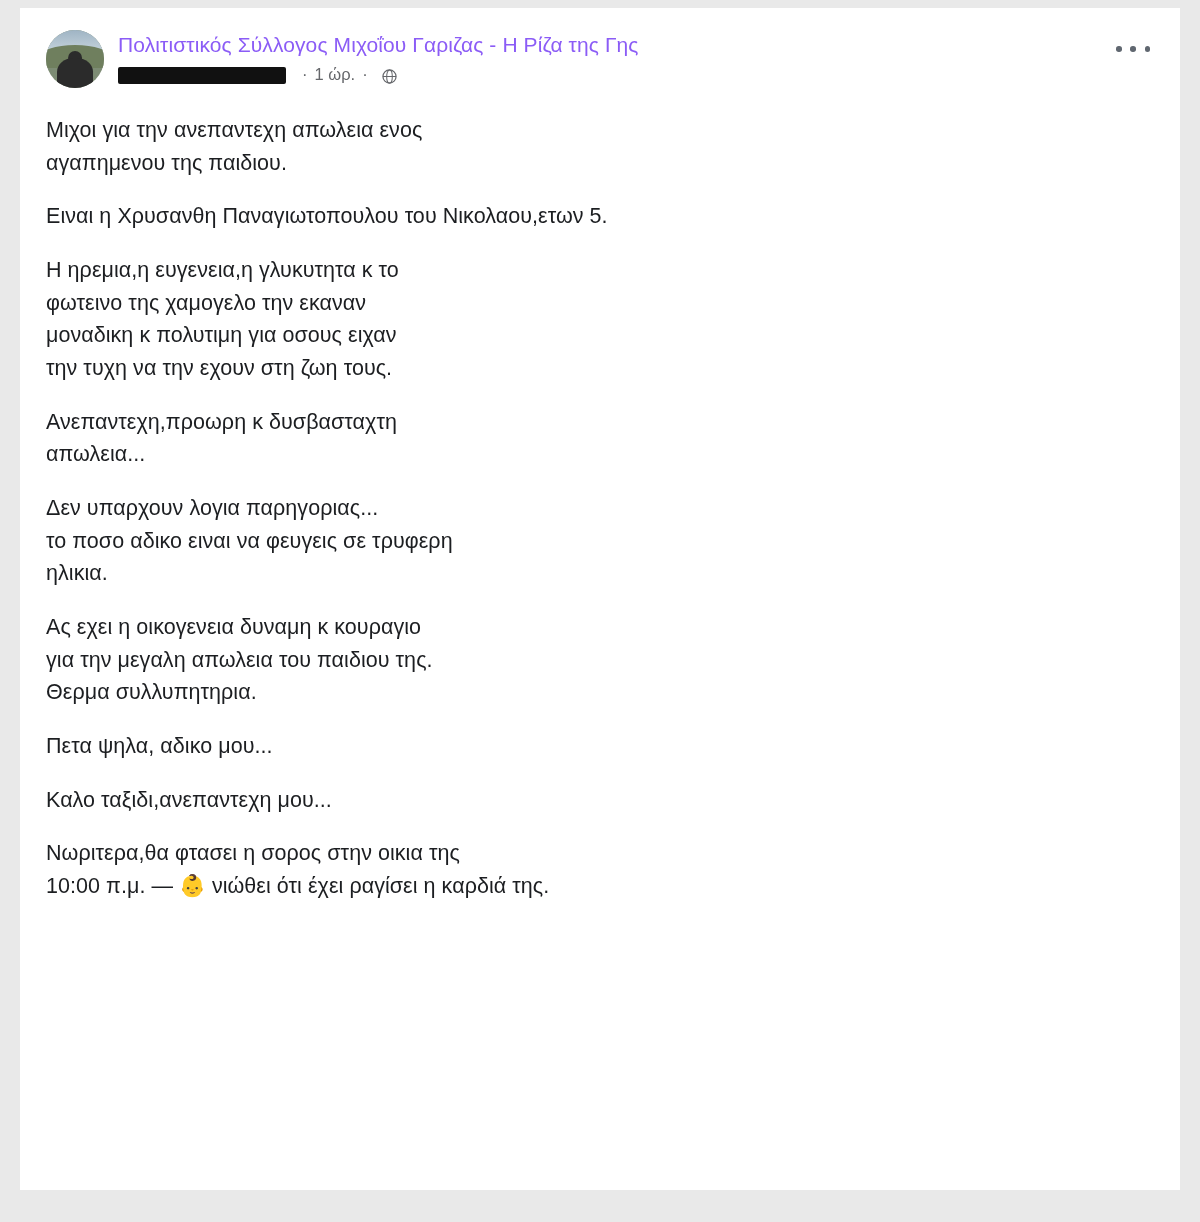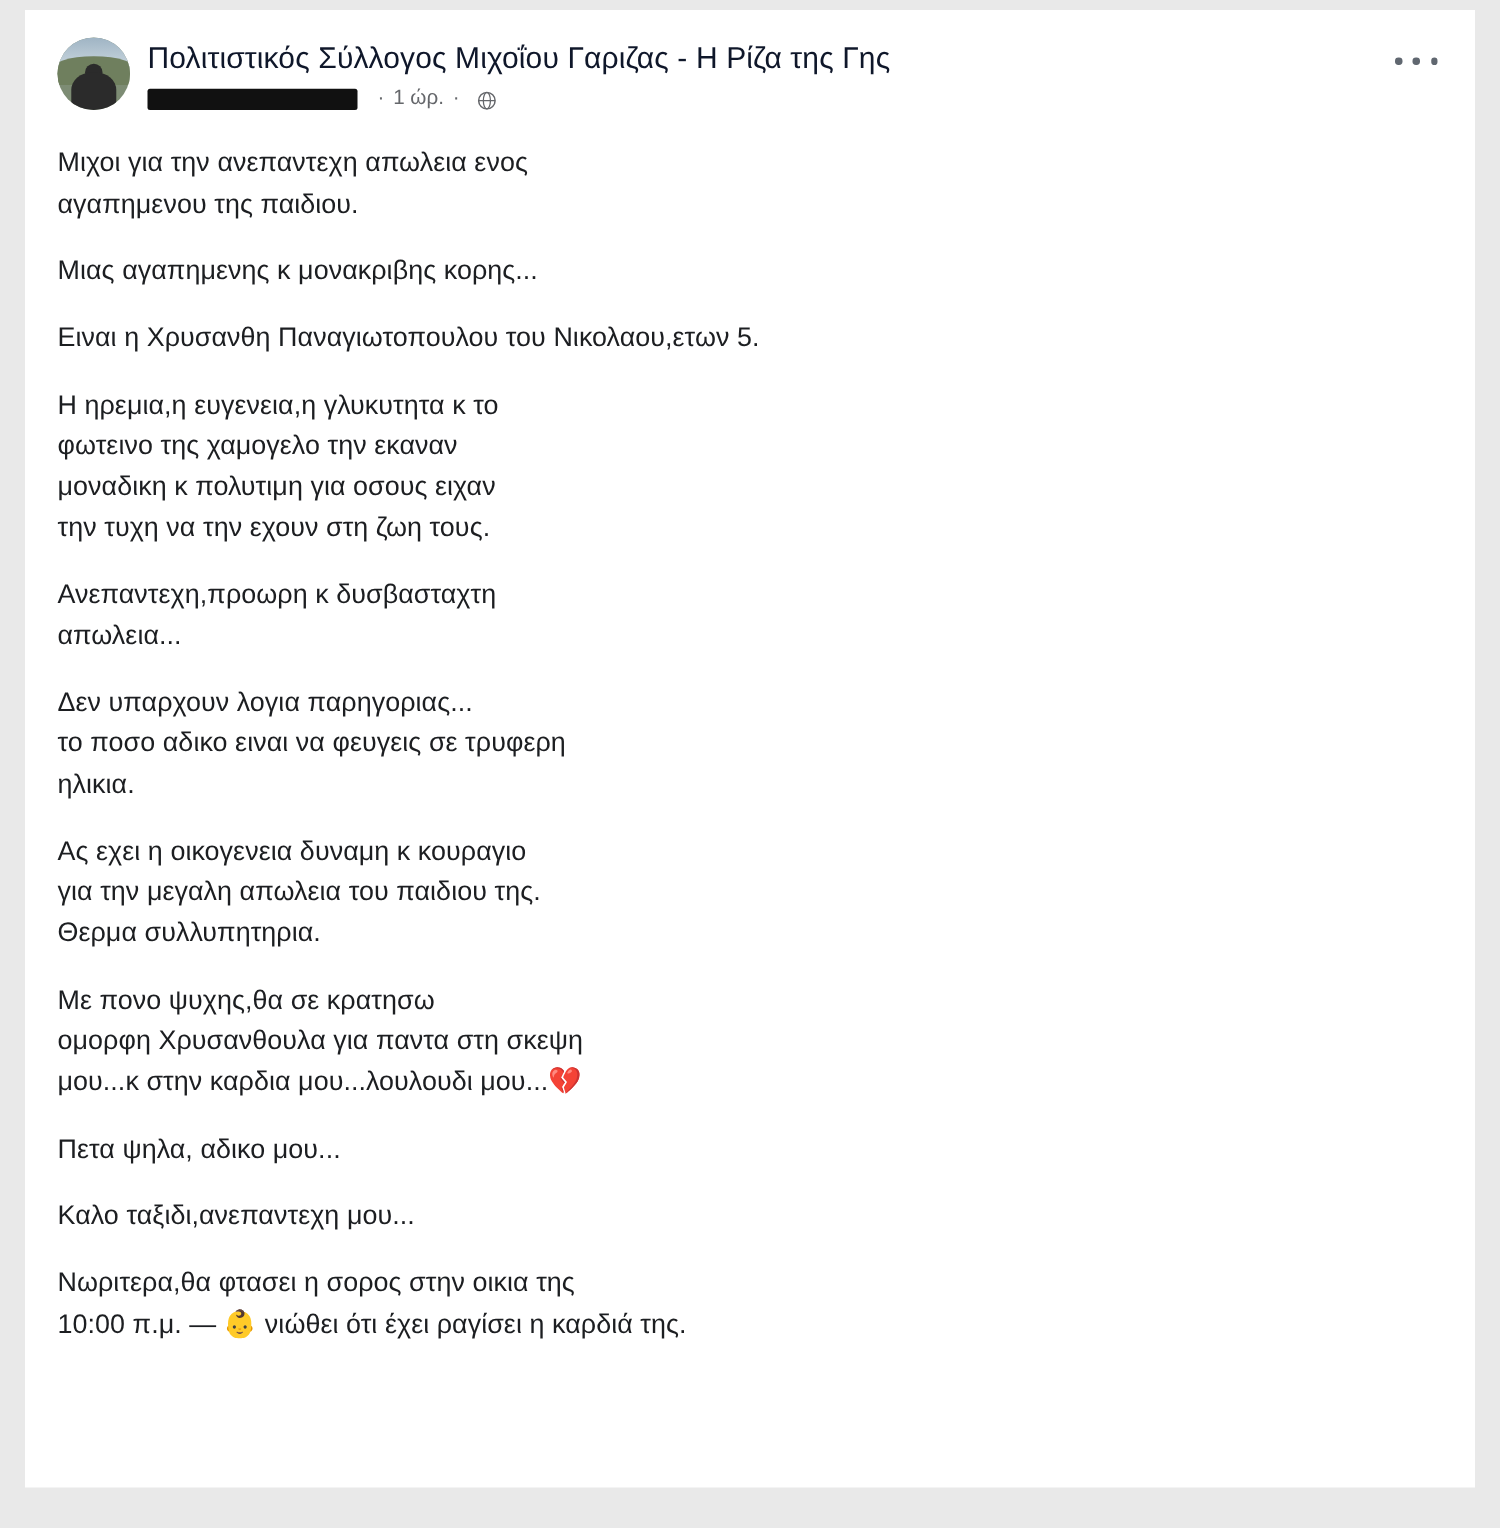--- a/index.html
+++ b/index.html
@@ -73,22 +73,22 @@
     height: 24%;
     background: #2b2b2b;
     border-radius: 50%;
   }
   .header-text {
     padding-top: 2px;
     flex: 1 1 auto;
     min-width: 0;
   }
   .page-name {
-    font-size: 24px;
-    color: #0f172a;
+    font-size: 21px;
+    color: #8b5cf6;
     letter-spacing: .1px;
     line-height: 1.25;
     white-space: nowrap;
   }
   .meta-line {
     display: flex;
     align-items: center;
     margin-top: 7px;
     font-size: 16.5px;
     color: #65676b;
@@ -180,36 +180,32 @@
     <div class="more-btn">
       <span></span>
       <span></span>
       <span></span>
     </div>
   </div>
 
   <div class="post-body">
     <p class="para">Μιχοι για την ανεπαντεχη απωλεια ενος
 αγαπημενου της παιδιου.</p>
-    <p class="para">Μιας αγαπημενης κ μονακριβης κορης...</p>
     <p class="para">Ειναι η Χρυσανθη Παναγιωτοπουλου του Νικολαου,ετων 5.</p>
     <p class="para">Η ηρεμια,η ευγενεια,η γλυκυτητα κ το
 φωτεινο της χαμογελο την εκαναν
 μοναδικη κ πολυτιμη για οσους ειχαν
 την τυχη να την εχουν στη ζωη τους.</p>
     <p class="para">Ανεπαντεχη,προωρη κ δυσβασταχτη
 απωλεια...</p>
     <p class="para">Δεν υπαρχουν λογια παρηγοριας...
 το ποσο αδικο ειναι να φευγεις σε τρυφερη
 ηλικια.</p>
     <p class="para">Ας εχει η οικογενεια δυναμη κ κουραγιο
 για την μεγαλη απωλεια του παιδιου της.
 Θερμα συλλυπητηρια.</p>
-    <p class="para">Με πονο ψυχης,θα σε κρατησω
-ομορφη Χρυσανθουλα για παντα στη σκεψη
-μου...κ στην καρδια μου...λουλουδι μου...💔</p>
     <p class="para">Πετα ψηλα, αδικο μου...</p>
     <p class="para">Καλο ταξιδι,ανεπαντεχη μου...</p>
     <p class="para">Νωριτερα,θα φτασει η σορος στην οικια της
 10:00 π.μ. — 👶 νιώθει ότι έχει ραγίσει η καρδιά της.</p>
   </div>
 
 </div>
 
 </body></html>

